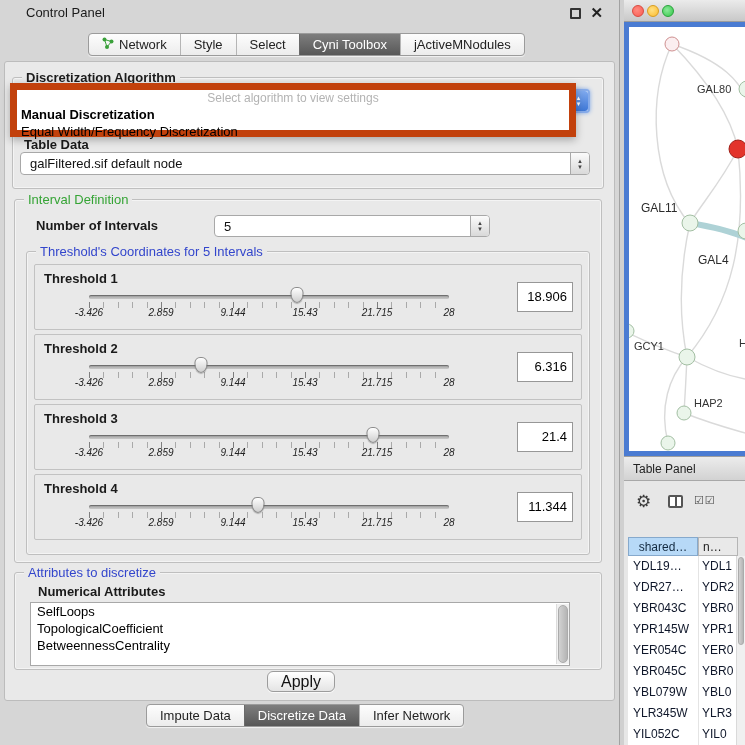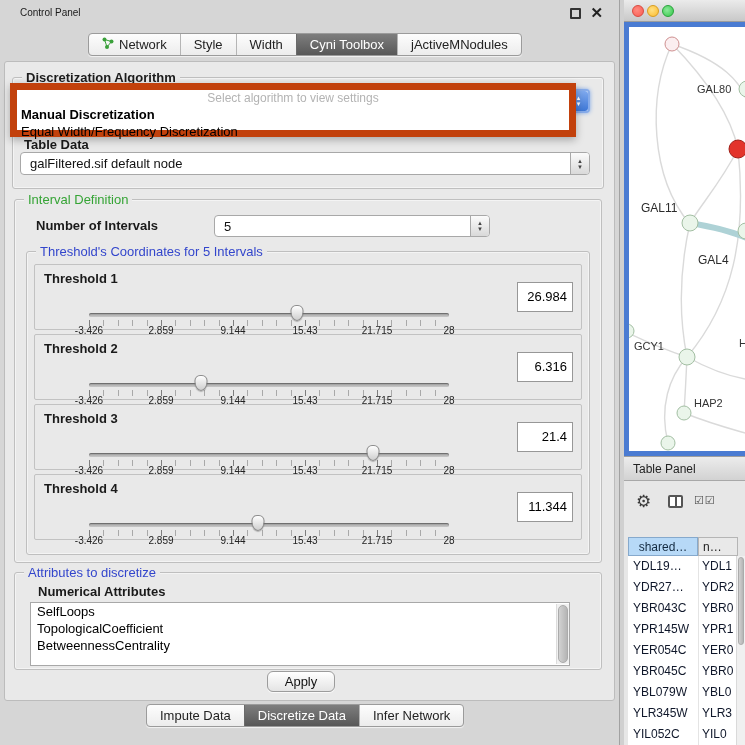--- a/index.html
+++ b/index.html
@@ -3,21 +3,21 @@
 <meta charset="utf-8">
 <style>
   * { box-sizing: border-box; margin: 0; padding: 0; }
   html,body { width:745px; height:745px; }
   body { font-family:"Liberation Sans", sans-serif; background:#cfcfcf; }
   #app { position:relative; width:745px; height:745px; overflow:hidden; background:#d0d0d0; }
   .abs { position:absolute; }
 
   
   #cp { left:0; top:0; width:620px; height:745px; background:#d6d6d6; border-right:1px solid #a2a2a2; }
-  #cp-title { left:0; top:0; width:100%; height:26px; line-height:26px; padding-left:20px; font-size:10px; color:#1a1a1a; }
+  #cp-title { left:0; top:0; width:100%; height:26px; line-height:26px; padding-left:26px; font-size:13px; color:#1a1a1a; }
   #win-float { right:38px; top:8px; width:11px; height:11px; border:2px solid #333; border-radius:1px; }
   #win-close { right:16px; top:4px; font-size:15px; font-weight:bold; color:#222; }
 
   
   .seg { display:flex; height:23px; border:1px solid #9b9b9b; border-radius:4px; overflow:hidden; background:linear-gradient(#fdfdfd,#ececec); box-shadow:0 1px 1px rgba(255,255,255,.7); }
   .seg .tab { display:flex; align-items:center; gap:5px; padding:0 13px; font-size:13px; color:#222; line-height:21px; border-left:1px solid #b5b5b5; cursor:default; white-space:nowrap; }
   .seg .tab:first-child { border-left:none; }
   .seg .tab.sel { background:linear-gradient(#7e7e7e,#585858); color:#fff; border-left-color:#6a6a6a; }
   #top-tabs { left:88px; top:33px; }
   #bottom-tabs { left:146px; top:704px; }
@@ -46,38 +46,38 @@
   #popup { left:10px; top:83px; width:566px; height:54px; background:#fff; border:7px solid #c2410c; box-shadow:0 3px 8px rgba(0,0,0,.28); z-index:10; }
   #popup .ph { text-align:center; color:#b3b3b3; font-size:12px; line-height:15px; margin-top:1px; }
   #popup .opt { font-size:13px; line-height:17px; padding-left:4px; color:#000; white-space:nowrap; }
   #popup .opt.b { font-weight:bold; }
 
   .lbl { position:absolute; font-size:13px; font-weight:bold; color:#1a1a1a; white-space:nowrap; }
 
   
   .th-row { position:absolute; left:34px; width:548px; height:66px; border:1px solid #c2c2c2; border-radius:2px; }
   .th-label { position:absolute; left:9px; top:6px; font-size:13px; font-weight:bold; color:#1a1a1a; }
-  .slider { position:absolute; left:54px; top:40px; width:360px; height:32px; }
+  .slider { position:absolute; left:54px; top:22px; width:360px; height:32px;font-style:italic; }
   .track { position:absolute; left:0; right:0; top:8px; height:4px; border-radius:2px; background:linear-gradient(#9d9d9d,#c9c9c9); box-shadow:inset 0 1px 1px rgba(0,0,0,.35); }
   .thumb { position:absolute; top:0; width:13px; height:16px; transform:translateX(-50%); background:linear-gradient(#fefefe,#cfcfcf); border:1px solid #8e8e8e; border-radius:6px 6px 7px 7px / 6px 6px 10px 10px; box-shadow:0 1px 1px rgba(0,0,0,.25); }
   .ticks { position:absolute; left:0; right:0; top:15px; height:6px;
     background-image:
       repeating-linear-gradient(90deg, #7e7e7e 0, #7e7e7e 1px, transparent 1px, transparent 20%),
       repeating-linear-gradient(90deg, #a9a9a9 0, #a9a9a9 1px, transparent 1px, transparent 4%);
   }
   .sl { position:absolute; top:20px; transform:translateX(-50%); font-size:10px; color:#222; white-space:nowrap; }
   .val { position:absolute; right:8px; top:17px; width:56px; height:30px; background:#fff; border:1px solid #979797; font-size:13px; color:#000; text-align:right; line-height:28px; padding-right:5px; }
 
   
   #attr-list { left:30px; top:602px; width:540px; height:64px; background:#ffffff; border:1px solid #a8a8a8; overflow:hidden; }
   #attr-list .item { font-size:13px; line-height:17px; padding-left:6px; color:#000; white-space:nowrap; }
   .vscroll { position:absolute; top:1px; bottom:1px; width:13px; background:#f1f1f1; border-left:1px solid #dcdcdc; }
   .vthumb { position:absolute; left:1px; width:10px; border-radius:5px; background:linear-gradient(90deg,#d2d2d2,#b5b5b5); border:1px solid #ababab; }
 
-  #apply-btn { left:267px; top:671px; width:68px; height:21px; border:1px solid #9c9c9c; border-radius:6px; background:linear-gradient(#ffffff,#e4e4e4); font-size:13px; color:#111; text-align:center; line-height:19px; box-shadow:0 1px 1px rgba(255,255,255,.8); }
+  #apply-btn { left:267px; top:671px; width:68px; height:21px; border:1px solid #9c9c9c; border-radius:6px; background:linear-gradient(#ffffff,#e4e4e4); font-size:16px; color:#111; text-align:center; line-height:19px; box-shadow:0 1px 1px rgba(255,255,255,.8); }
 
   
   #net-win { left:624px; top:0; width:121px; height:456px; }
   #net-title { position:absolute; left:0; top:0; width:100%; height:22px; background:linear-gradient(#ebebeb,#c8c8c8); border-bottom:1px solid #9c9c9c; }
   .light { position:absolute; top:5px; width:12px; height:12px; border-radius:50%; }
   #net-frame { position:absolute; left:0; top:22px; width:127px; height:434px; background:#fff; border:5px solid #4a7bd2; }
   #net-canvas { position:absolute; left:5px; top:27px; width:116px; height:424px; }
   svg text { font-family:"Liberation Sans", sans-serif; fill:#333; font-size:11px; }
   svg text.big { font-size:12px; fill:#2b2b2b; }
 
@@ -122,21 +122,21 @@
               <circle cx="5" cy="10" r="2" fill="#3aa03a"></circle>
               <path d="M2.5 2.5 L9.5 4.5 L5 10 Z" stroke="#3aa03a" fill="none" stroke-width="1"></path>
             </svg>
         </span>
         <span>Network</span>
       </div>
       <div class="tab">
           <span>Style</span>
         </div>
       <div class="tab">
-          <span>Width</span>
+          <span>Select</span>
         </div>
       <div class="tab sel">
           <span>Cyni Toolbox</span>
         </div>
       <div class="tab">
           <span>jActiveMNodules</span>
         </div>
     </div>
 
     <div id="main-panel" class="abs"></div>
@@ -187,21 +187,21 @@
         <div class="track"></div>
         <div class="ticks"></div>
         <div class="thumb" style="left: 57.7197%;"></div>
         <span class="sl" style="left:0%">-3.426</span>
         <span class="sl" style="left:20%">2.859</span>
         <span class="sl" style="left:40%">9.144</span>
         <span class="sl" style="left:60%">15.43</span>
         <span class="sl" style="left:80%">21.715</span>
         <span class="sl" style="left:100%">28</span>
       </div>
-      <div class="val">26.984</div>
+      <div class="val">18.906</div>
     </div>
 
     <div class="th-row" style="top:334px;">
       <div class="th-label">Threshold 2</div>
       <div class="slider">
         <div class="track"></div>
         <div class="ticks"></div>
         <div class="thumb" style="left: 30.9998%;"></div>
         <span class="sl" style="left:0%">-3.426</span>
         <span class="sl" style="left:20%">2.859</span>

